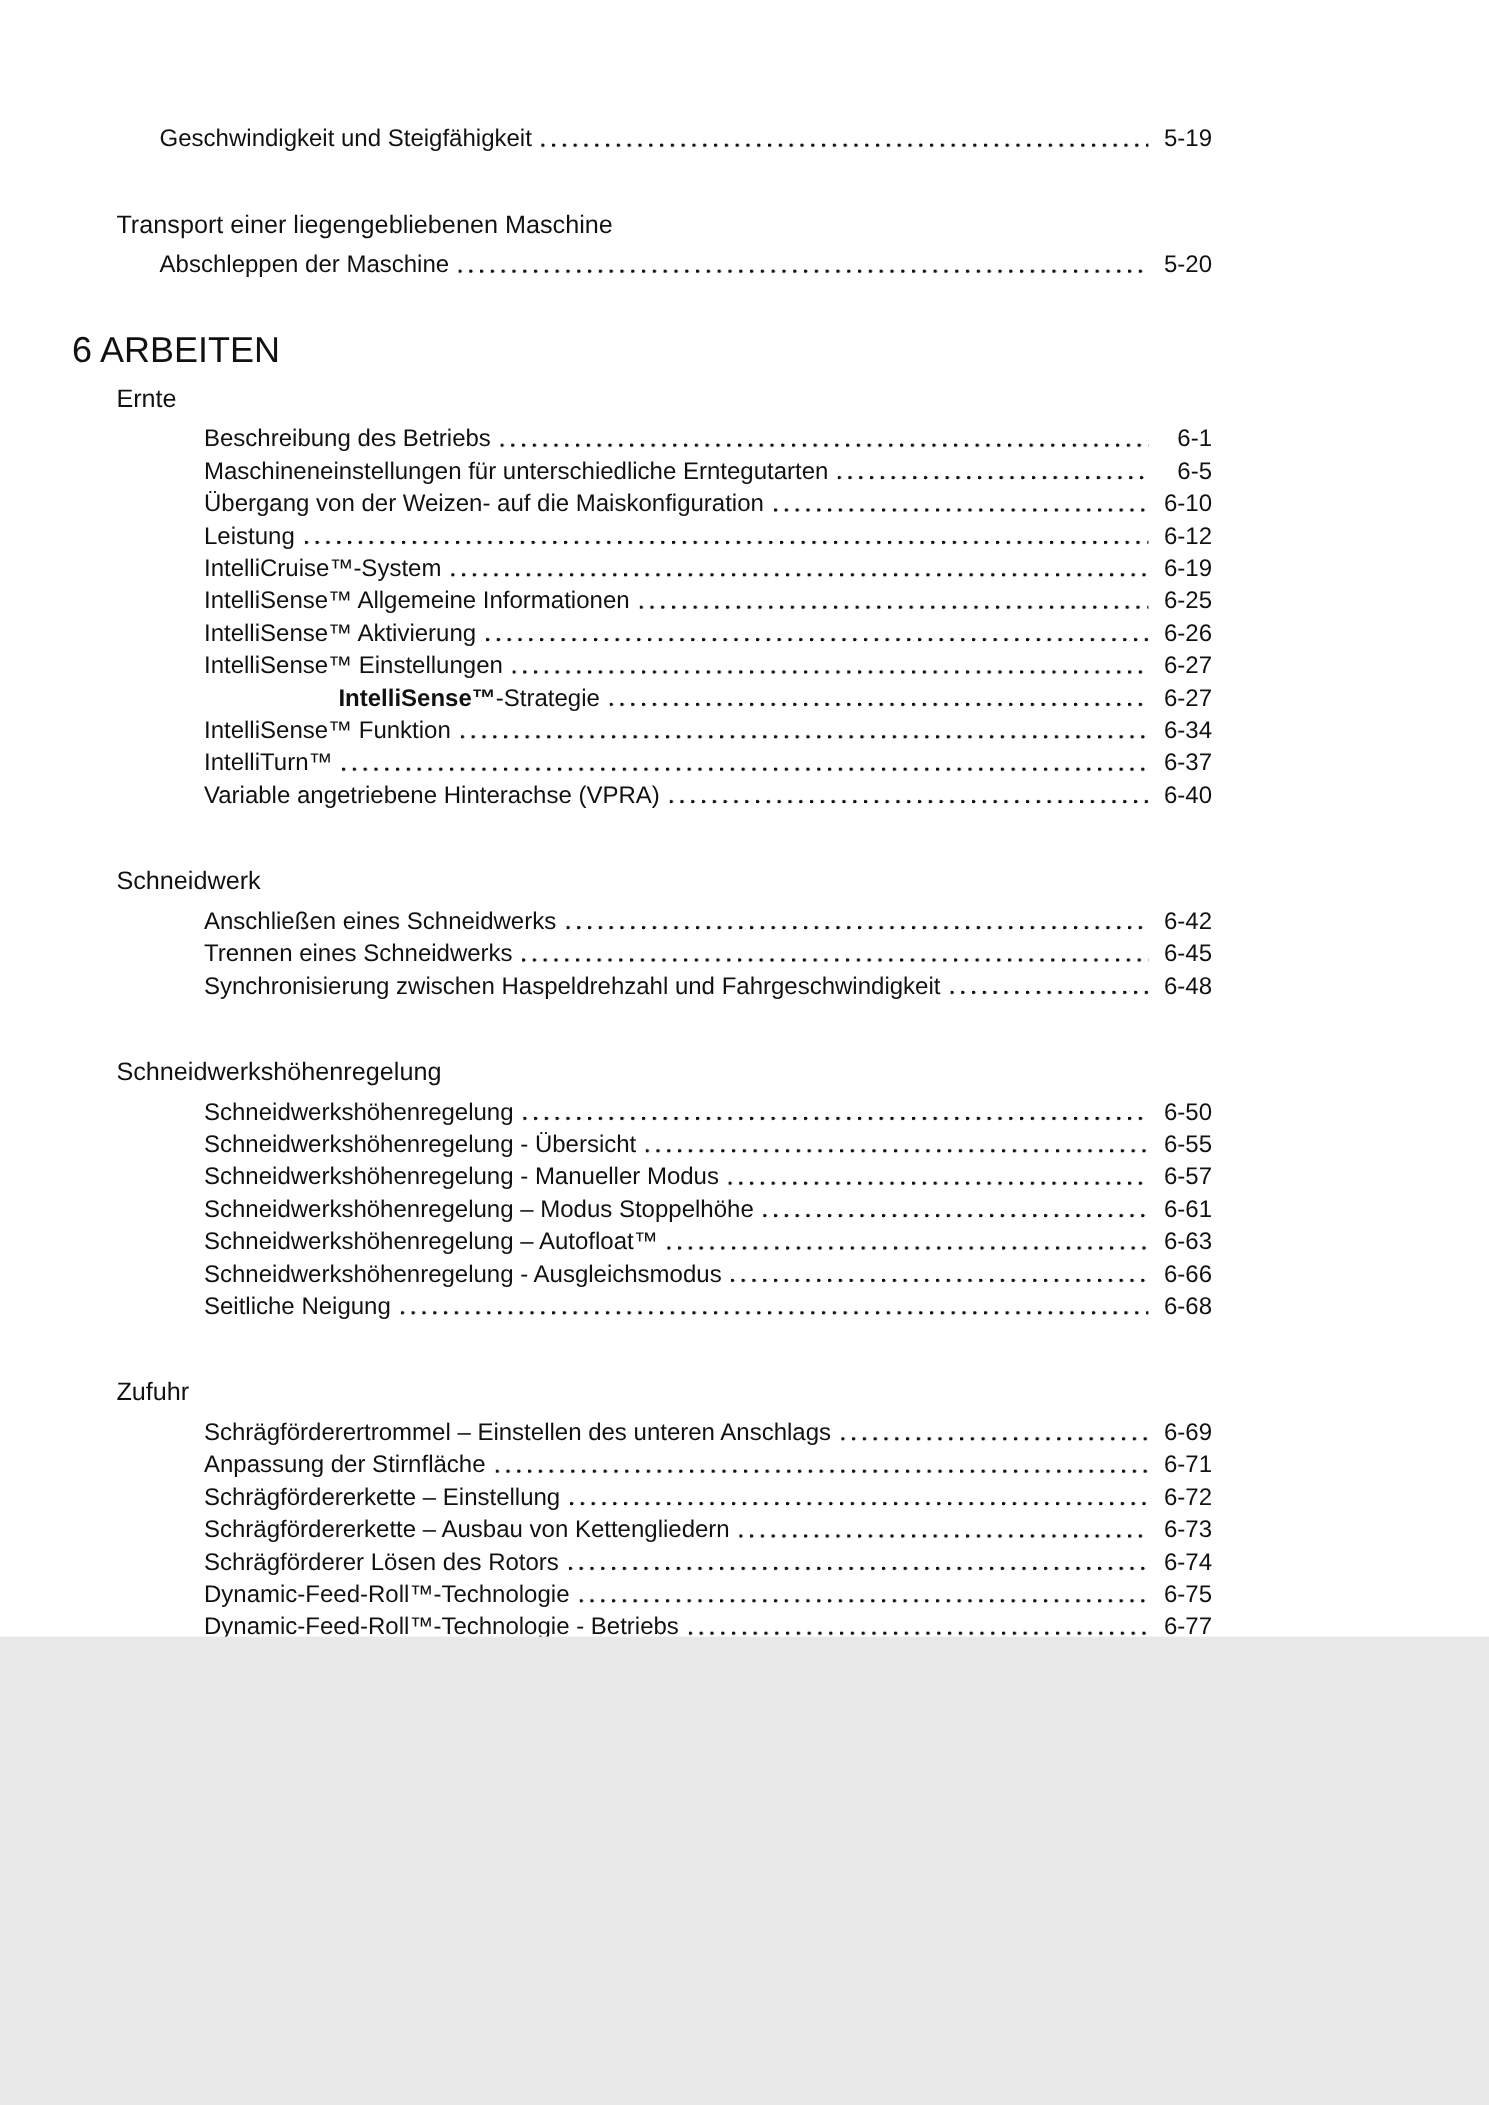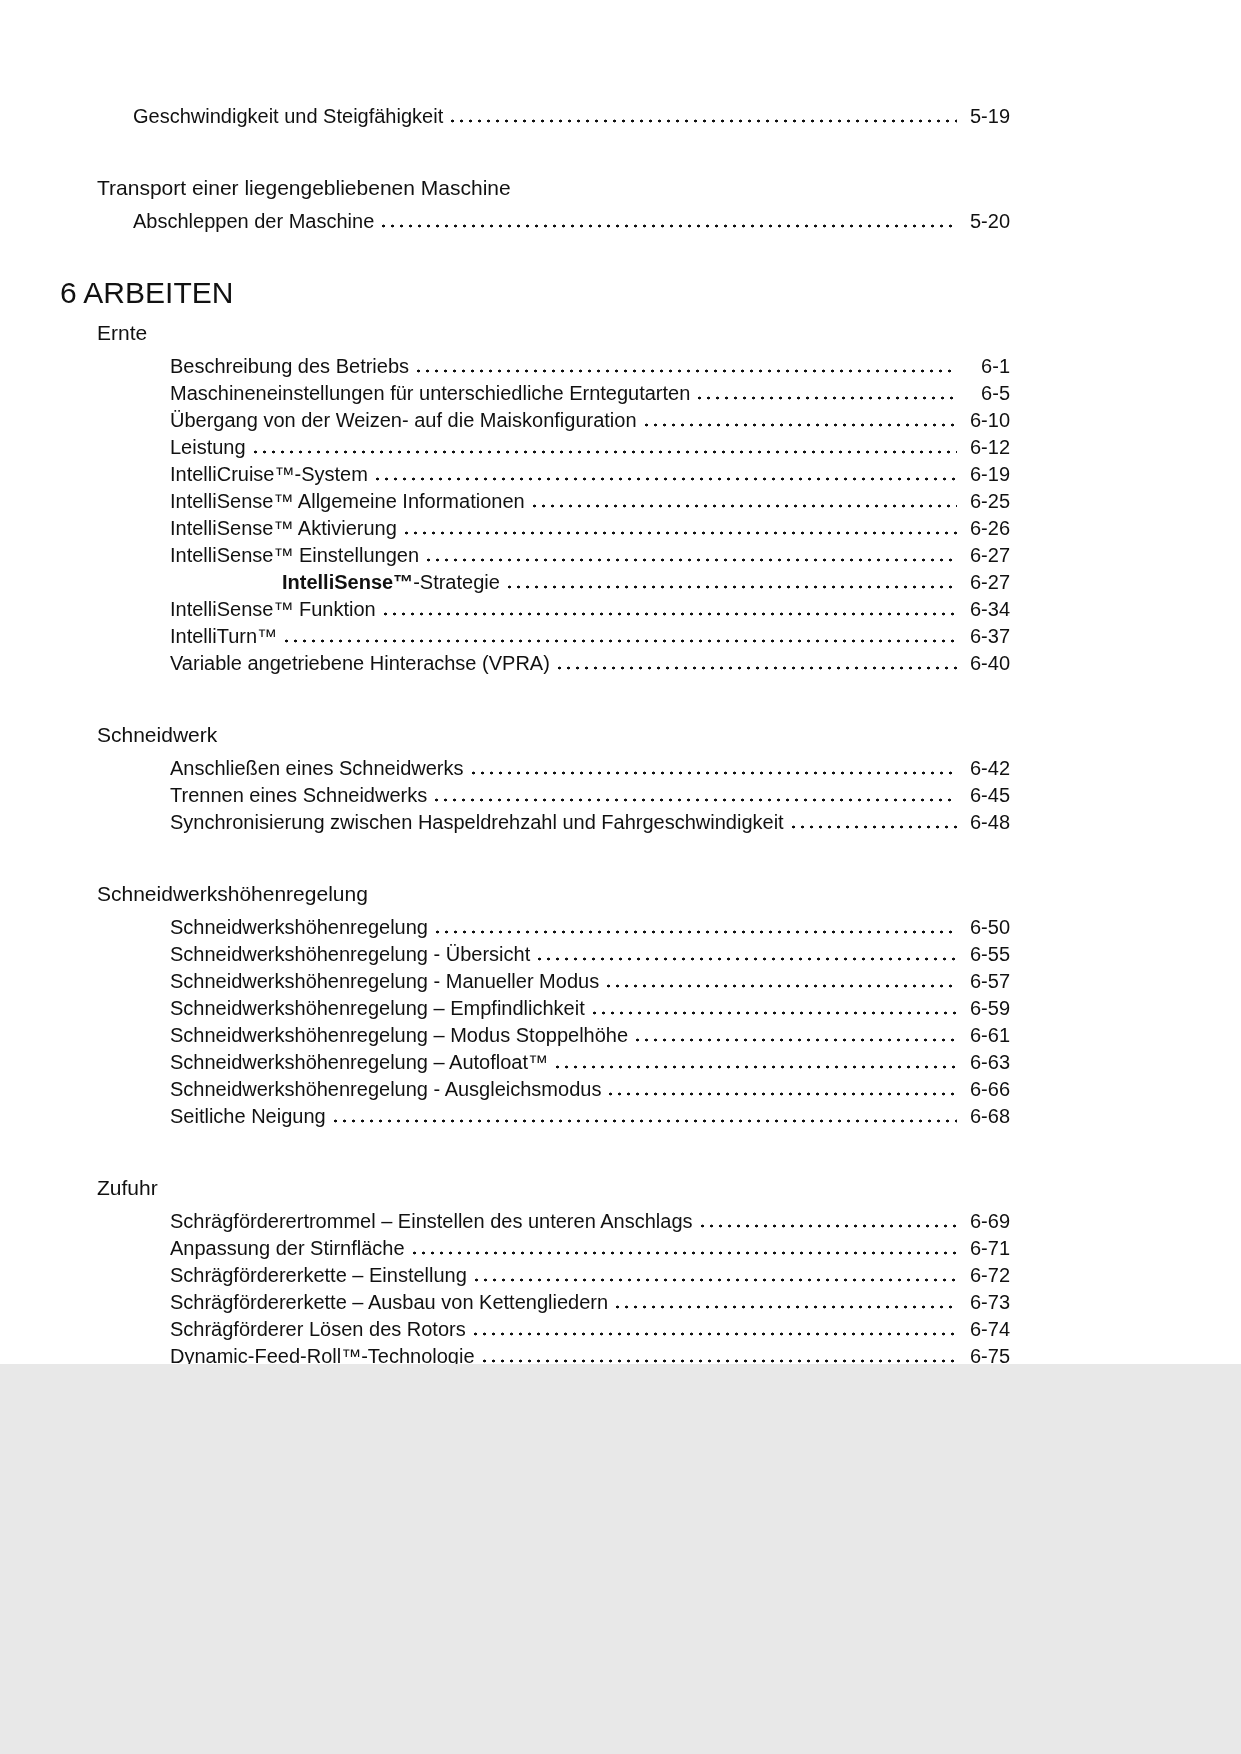--- a/index.html
+++ b/index.html
@@ -196,25 +196,20 @@
           <span class="title">Schneidwerkshöhenregelung - Übersicht</span>
           <span class="leader"></span>
           <span class="pagenum">6-55</span>
         </div>
         <div class="row indent-2">
           <span class="title">Schneidwerkshöhenregelung - Manueller Modus</span>
           <span class="leader"></span>
           <span class="pagenum">6-57</span>
         </div>
         <div class="row indent-2">
-          <span class="title">Schneidwerkshöhenregelung – Empfindlichkeit</span>
-          <span class="leader"></span>
-          <span class="pagenum">6-59</span>
-        </div>
-        <div class="row indent-2">
           <span class="title">Schneidwerkshöhenregelung – Modus Stoppelhöhe</span>
           <span class="leader"></span>
           <span class="pagenum">6-61</span>
         </div>
         <div class="row indent-2">
           <span class="title">Schneidwerkshöhenregelung – Autofloat™</span>
           <span class="leader"></span>
           <span class="pagenum">6-63</span>
         </div>
         <div class="row indent-2">

